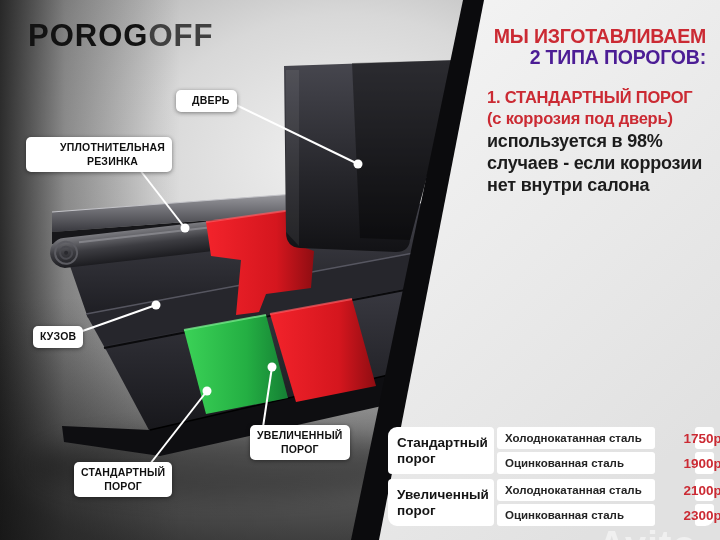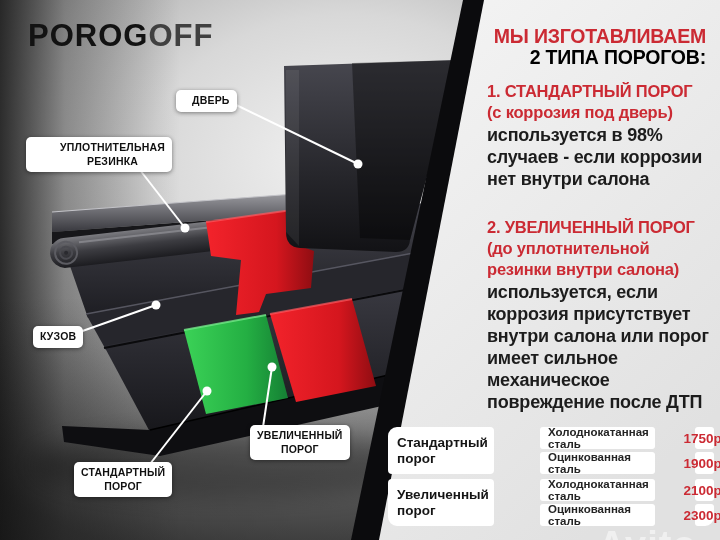--- a/index.html
+++ b/index.html
@@ -21,35 +21,35 @@
     box-shadow:0 1px 4px rgba(0,0,0,.45);
   }
   .cl-door{left:176px;top:90px;padding-left:16px;}
   .cl-seal{left:26px;top:137px;padding-left:34px;}
   .cl-body{left:26px;top:326px;margin-left:7px;}
   .cl-standard{left:74px;top:462px;}
   .cl-increased{left:250px;top:425px;}
   
   .heading{position:absolute;right:14px;top:26px;text-align:right;font-weight:700;font-size:19.5px;line-height:21px;letter-spacing:-.2px;}
   .heading .h-red{color:#cb2a33;}
-  .heading .h-black{color:#000000;}
+  .heading .h-black{color:#4c1d95;}
   .section{position:absolute;left:487px;width:228px;font-weight:700;letter-spacing:-.2px;}
-  .sec-1{top:81px;}
+  .sec-1{top:87px;}
   .sec-2{top:217px;}
   .sec-title{color:#cb2a33;font-size:16.5px;line-height:21px;white-space:pre-line;}
   .sec-sub{color:#cb2a33;font-size:16.5px;line-height:21px;white-space:pre-line;}
   .sec-body{color:#1c1c1c;font-size:18px;line-height:22px;white-space:pre-line;margin-top:1px;}
   
   .price-table{position:absolute;left:388px;top:427px;width:328px;}
   .pt-group{display:grid;grid-template-columns:106px 158px 56px;grid-auto-rows:22px;gap:3px;}
   .pt-group + .pt-group{margin-top:5px;}
   .pt-name{grid-row:span 2;background:#fff;border-radius:4px;display:flex;align-items:center;
            padding-left:9px;font-size:13.5px;line-height:1.15;font-weight:700;color:#151515;white-space:pre-line;}
   .pt-mat{background:#fff;border-radius:3px;display:flex;align-items:center;padding-left:8px;
-          font-size:11.5px;font-weight:700;color:#242424;margin-left:43px;}
+          font-size:11.5px;font-weight:700;color:#242424;}
   .pt-price{background:#fff;border-radius:3px;display:flex;align-items:center;justify-content:center;
           font-size:13.5px;font-weight:700;color:#cb2a33;margin-left:37px;}
   .pt-group:first-child .pt-name{border-top-left-radius:9px;}
   .pt-group:first-child .pt-price:first-of-type{border-top-right-radius:9px;}
   .pt-group:last-child .pt-name{border-bottom-left-radius:9px;}
   .pt-group:last-child .pt-price:last-of-type{border-bottom-right-radius:9px;}
   
   .watermark{position:absolute;left:598px;top:492px;font-size:38px;font-weight:700;
              color:rgba(255,255,255,.5);letter-spacing:1px;pointer-events:none;margin-top:32px;}
 </style>
@@ -204,31 +204,20 @@
   </div>
 
   <div class="section sec-1">
     <div class="sec-title">1. СТАНДАРТНЫЙ ПОРОГ</div>
     <div class="sec-sub">(с коррозия под дверь)</div>
     <div class="sec-body">используется в 98%
 случаев - если коррозии
 нет внутри салона</div>
   </div>
 
-  <div class="section sec-2">
-    <div class="sec-title">2. УВЕЛИЧЕННЫЙ ПОРОГ</div>
-    <div class="sec-sub">(до уплотнительной
-резинки внутри салона)</div>
-    <div class="sec-body">используется, если
-коррозия присутствует
-внутри салона или порог
-имеет сильное
-механическое
-повреждение после ДТП</div>
-  </div>
 
   <div class="price-table">
     <div class="pt-group">
       <div class="pt-name">Стандартный
 порог</div>
       <div class="pt-mat">Холоднокатанная сталь</div>
       <div class="pt-price">1750р.</div>
       <div class="pt-mat">Оцинкованная сталь</div>
       <div class="pt-price">1900р.</div>
     </div>

